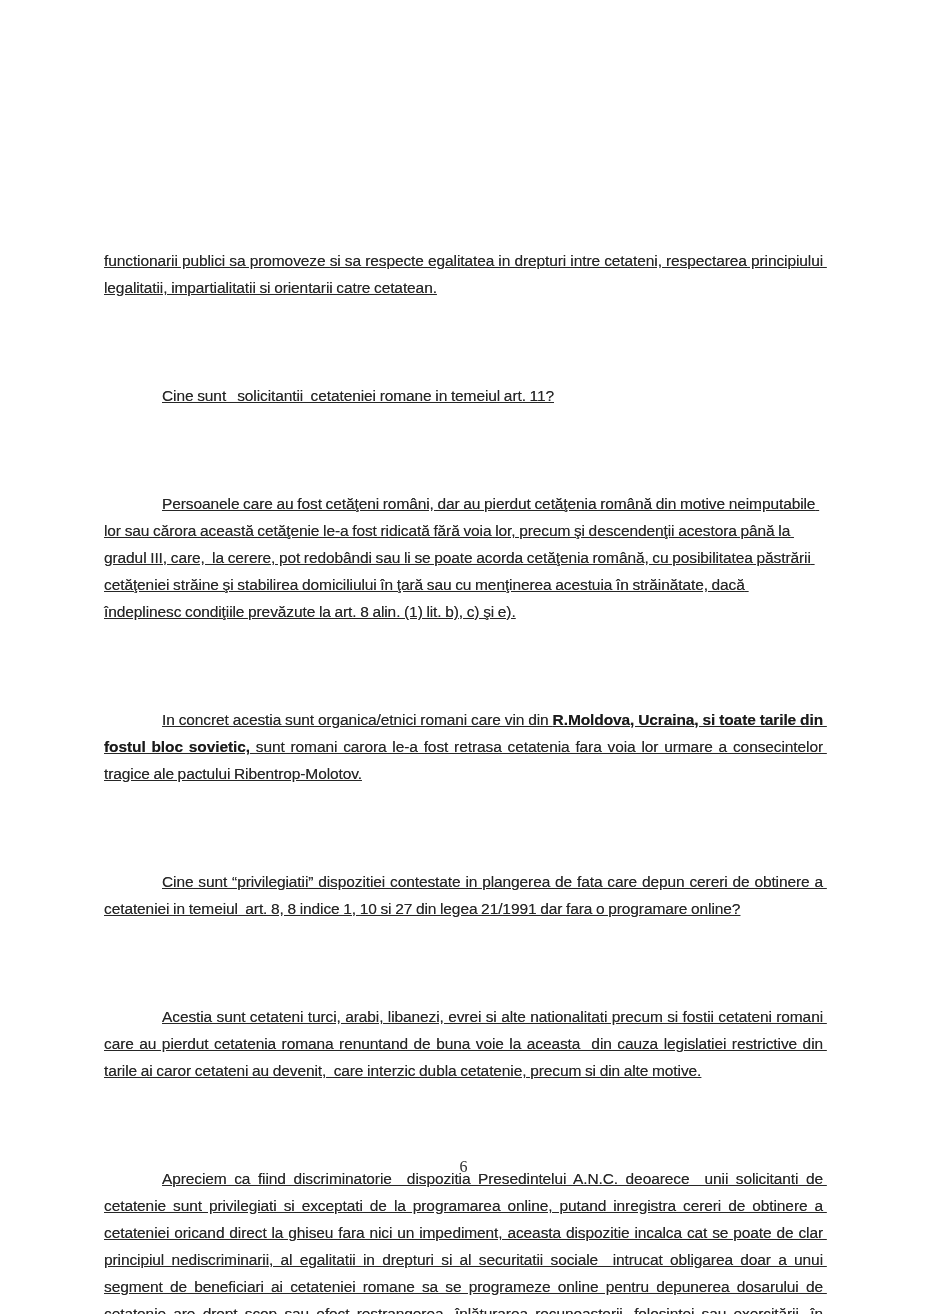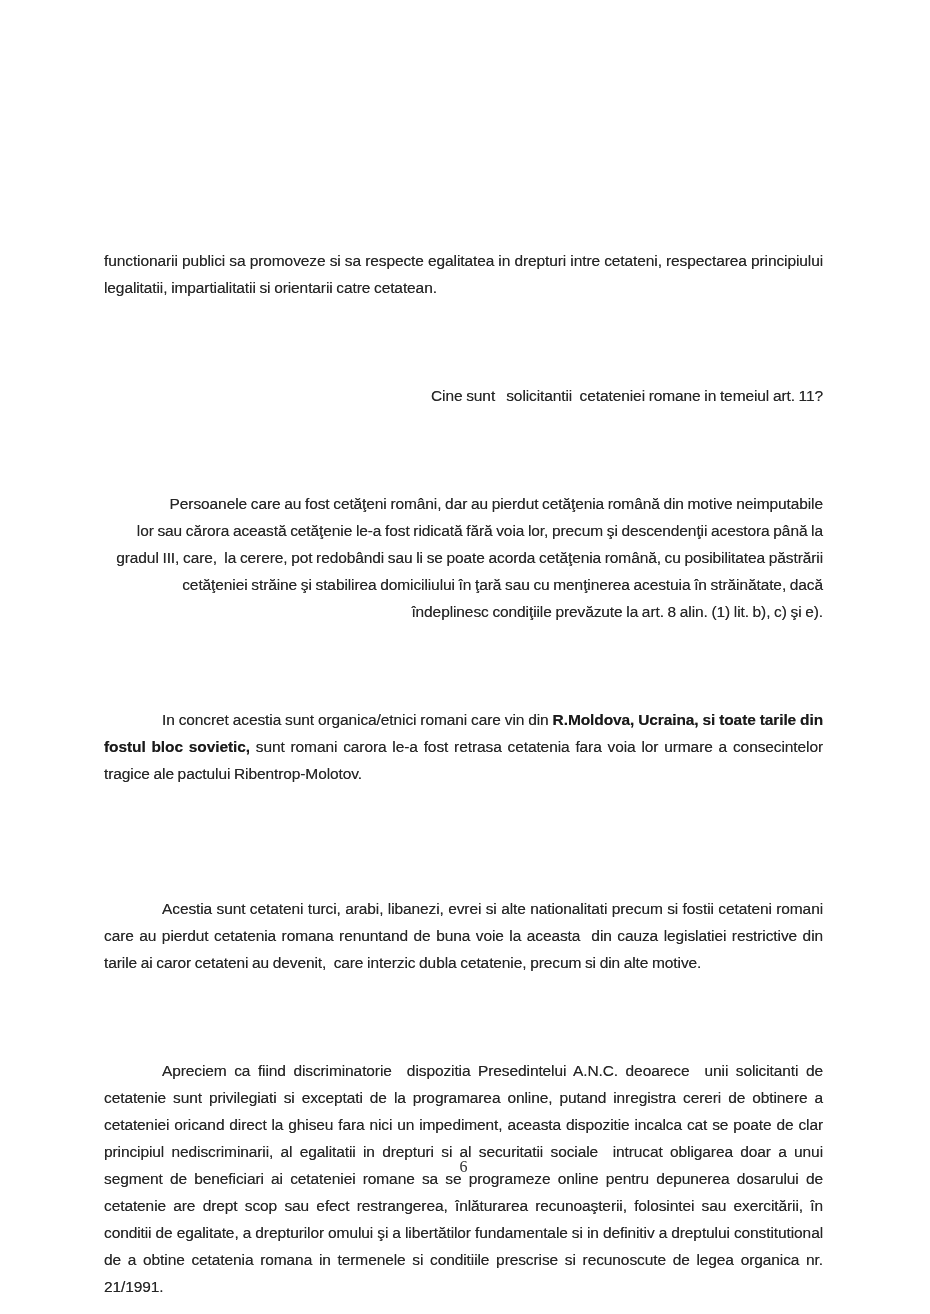--- a/index.html
+++ b/index.html
@@ -24,23 +24,24 @@
     line-height: 27px;
     color: #262626;
     letter-spacing: -0.1px;
     word-spacing: -0.5px;
     text-shadow: 0 0 0.3px rgba(40,40,40,0.6);
     white-space: pre-wrap;
   }
   .content p {
     margin: 0;
     padding: 0;
+    text-decoration: underline;
   }
   .justify { text-align: justify; }
-  .ragged  { text-align: right; }
+  .ragged  { text-align: left; }
   .indent  { text-indent: 58px; }
   .mb-sm  { margin-bottom: 7px; }
   .mb-md  { margin-bottom: 13px; }
   .mb-lg  { margin-bottom: 16px; }
   .mb-xl  { margin-bottom: 19px; }
   .mb-0   { margin-bottom: 0; }
   strong {
     color: #1a1a1a;
     font-weight: bold;
   }
@@ -62,20 +63,21 @@
   <div class="content">
 
     <p class="justify mb-md">functionarii publici sa promoveze si sa respecte egalitatea in drepturi intre cetateni, respectarea principiului legalitatii, impartialitatii si orientarii catre cetatean.</p>
 
     <p class="ragged indent mb-lg">Cine sunt   solicitantii  cetateniei romane in temeiul art. 11?</p>
 
     <p class="ragged indent mb-0">Persoanele care au fost cetăţeni români, dar au pierdut cetăţenia română din motive neimputabile lor sau cărora această cetăţenie le-a fost ridicată fără voia lor, precum şi descendenţii acestora până la gradul III, care,  la cerere, pot redobândi sau li se poate acorda cetăţenia română, cu posibilitatea păstrării cetăţeniei străine şi stabilirea domiciliului în ţară sau cu menţinerea acestuia în străinătate, dacă îndeplinesc condiţiile prevăzute la art. 8 alin. (1) lit. b), c) şi e).</p>
 
     <p class="justify indent mb-sm"><span>In concret acestia sunt organica/etnici romani care vin din </span><strong>R.Moldova, Ucraina, si toate tarile din fostul bloc sovietic,</strong><span> sunt romani carora le-a fost retrasa cetatenia fara voia lor urmare a consecintelor tragice ale pactului Ribentrop-Molotov.</span></p>
 
+    <p class="justify indent mb-md">Cine sunt “privilegiatii” dispozitiei contestate in plangerea de fata care depun cereri de obtinere a cetateniei in temeiul  art. 8, 8 indice 1, 10 si 27 din legea 21/1991 dar fara o programare online?</p>
 
     <p class="justify indent mb-sm">Acestia sunt cetateni turci, arabi, libanezi, evrei si alte nationalitati precum si fostii cetateni romani care au pierdut cetatenia romana renuntand de buna voie la aceasta  din cauza legislatiei restrictive din tarile ai caror cetateni au devenit,  care interzic dubla cetatenie, precum si din alte motive.</p>
 
     <p class="justify indent mb-xl">Apreciem ca fiind discriminatorie  dispozitia Presedintelui A.N.C. deoarece  unii solicitanti de cetatenie sunt privilegiati si exceptati de la programarea online, putand inregistra cereri de obtinere a cetateniei oricand direct la ghiseu fara nici un impediment, aceasta dispozitie incalca cat se poate de clar principiul nediscriminarii, al egalitatii in drepturi si al securitatii sociale  intrucat obligarea doar a unui segment de beneficiari ai cetateniei romane sa se programeze online pentru depunerea dosarului de cetatenie are drept scop sau efect restrangerea, înlăturarea recunoaşterii, folosintei sau exercitării, în conditii de egalitate, a drepturilor omului şi a libertătilor fundamentale si in definitiv a dreptului constitutional de a obtine cetatenia romana in termenele si conditiile prescrise si recunoscute de legea organica nr. 21/1991.</p>
 
     
 
   </div>
 
   <div class="page-number">6</div>

